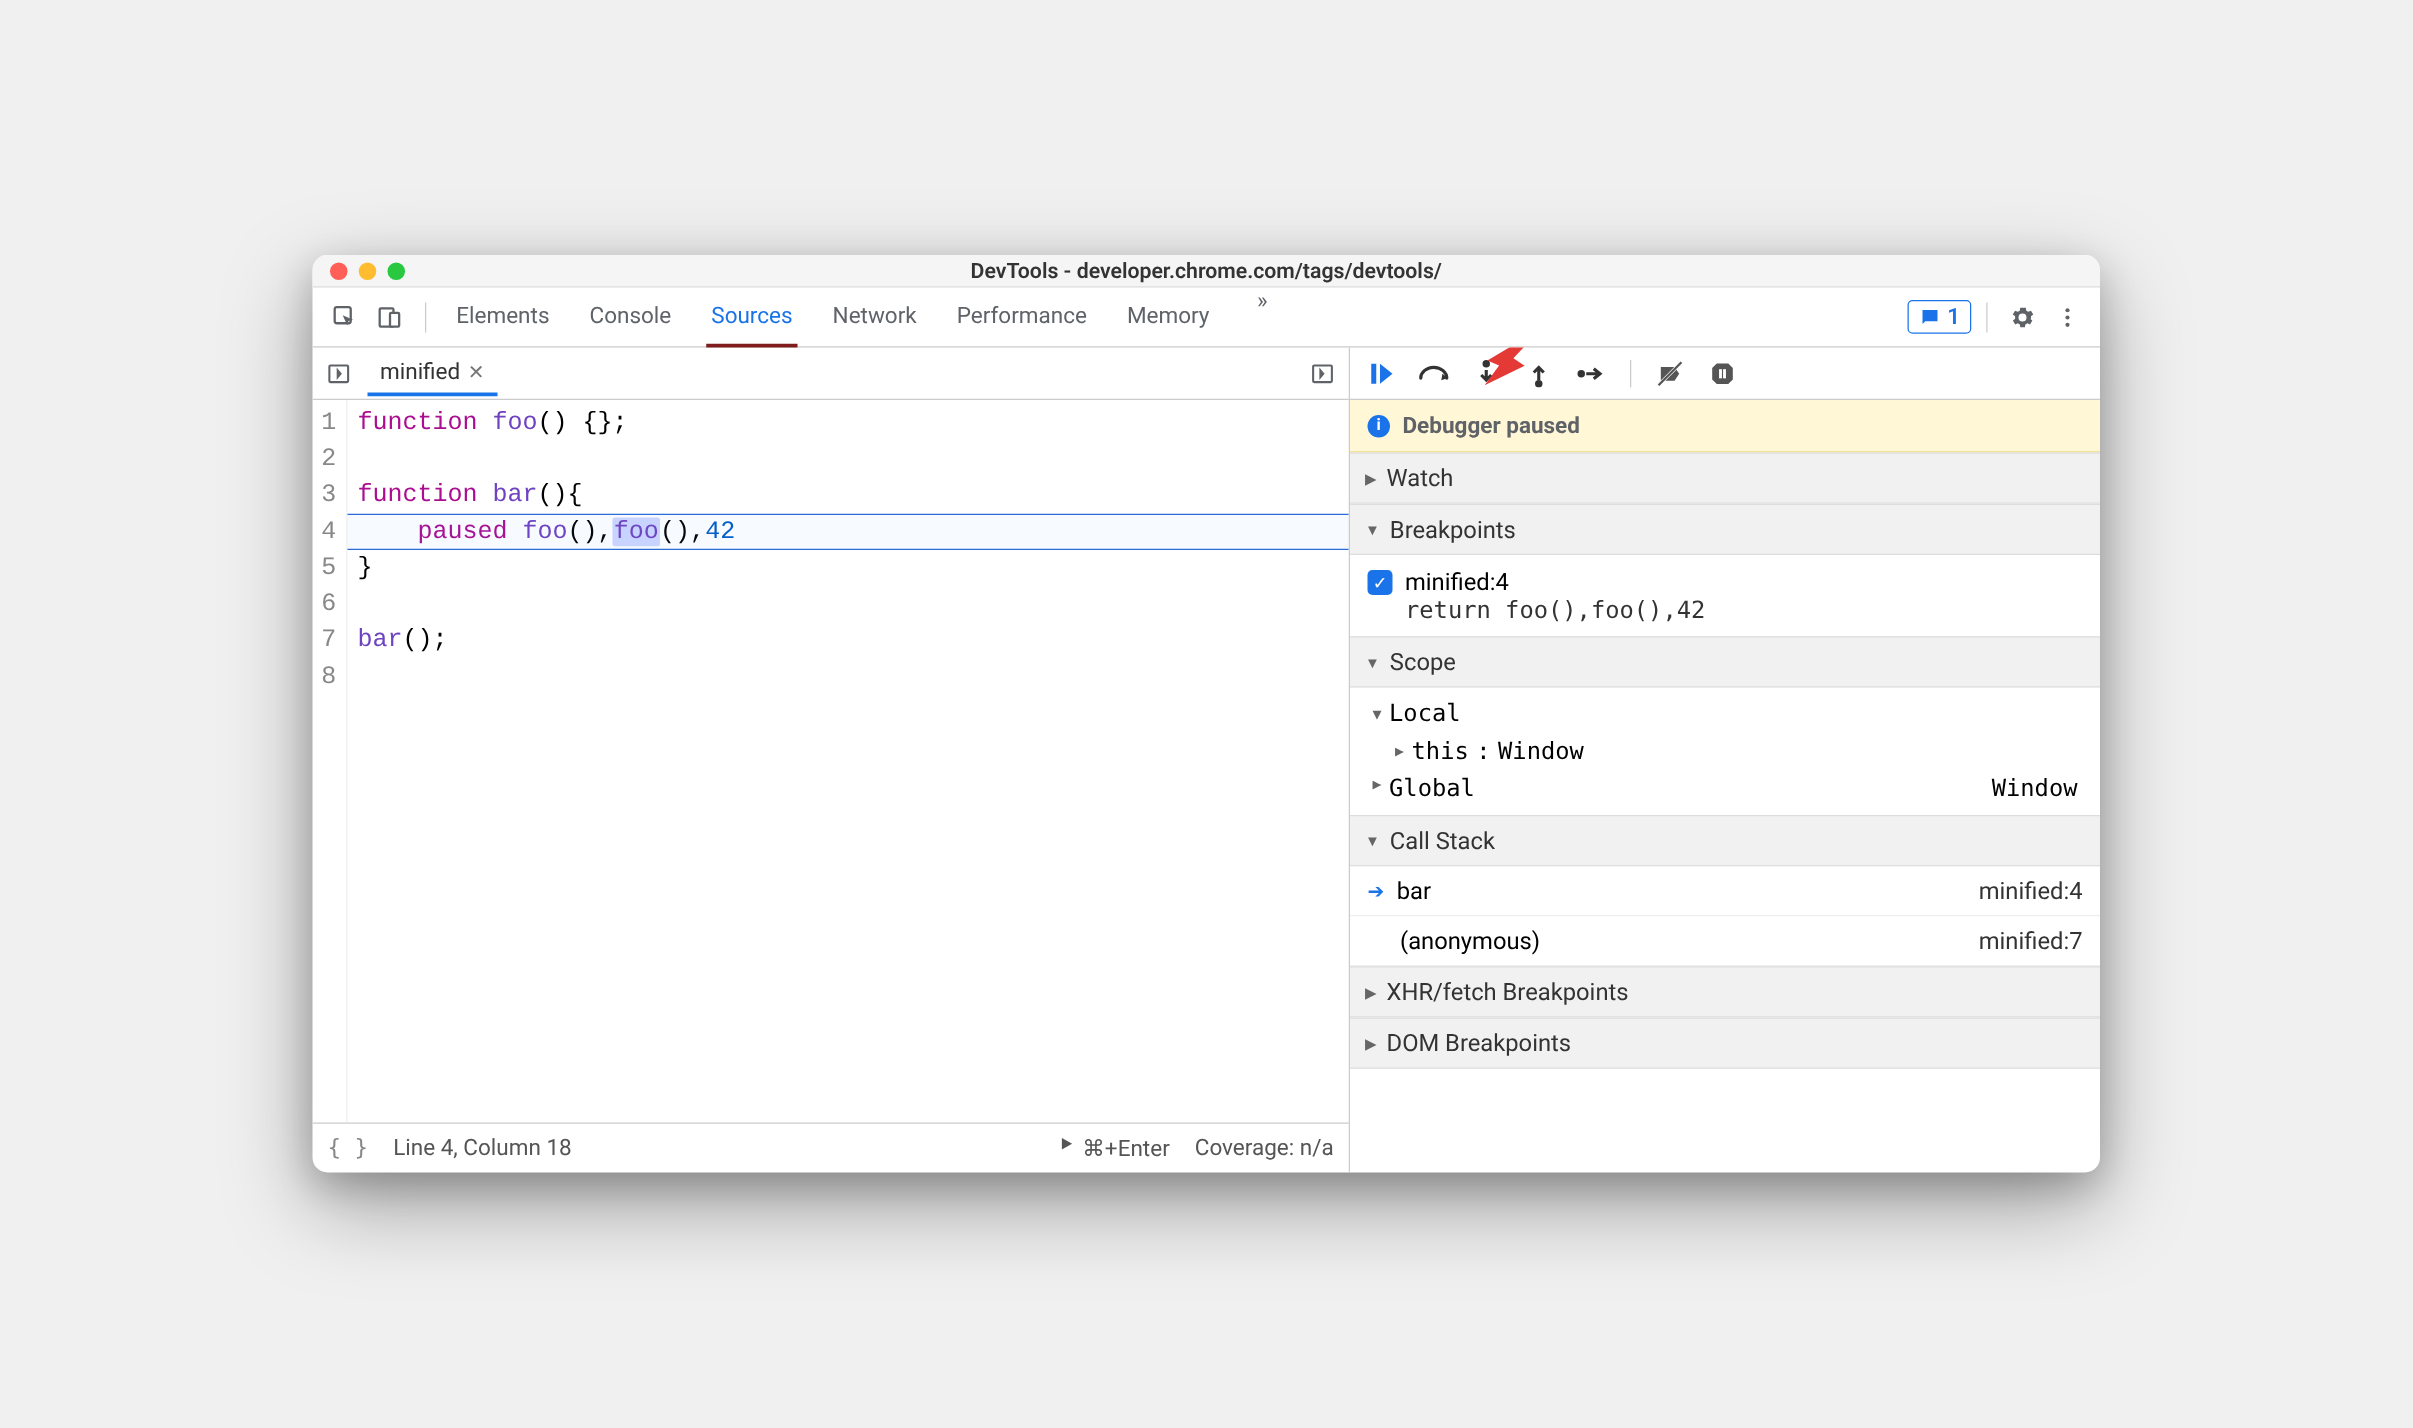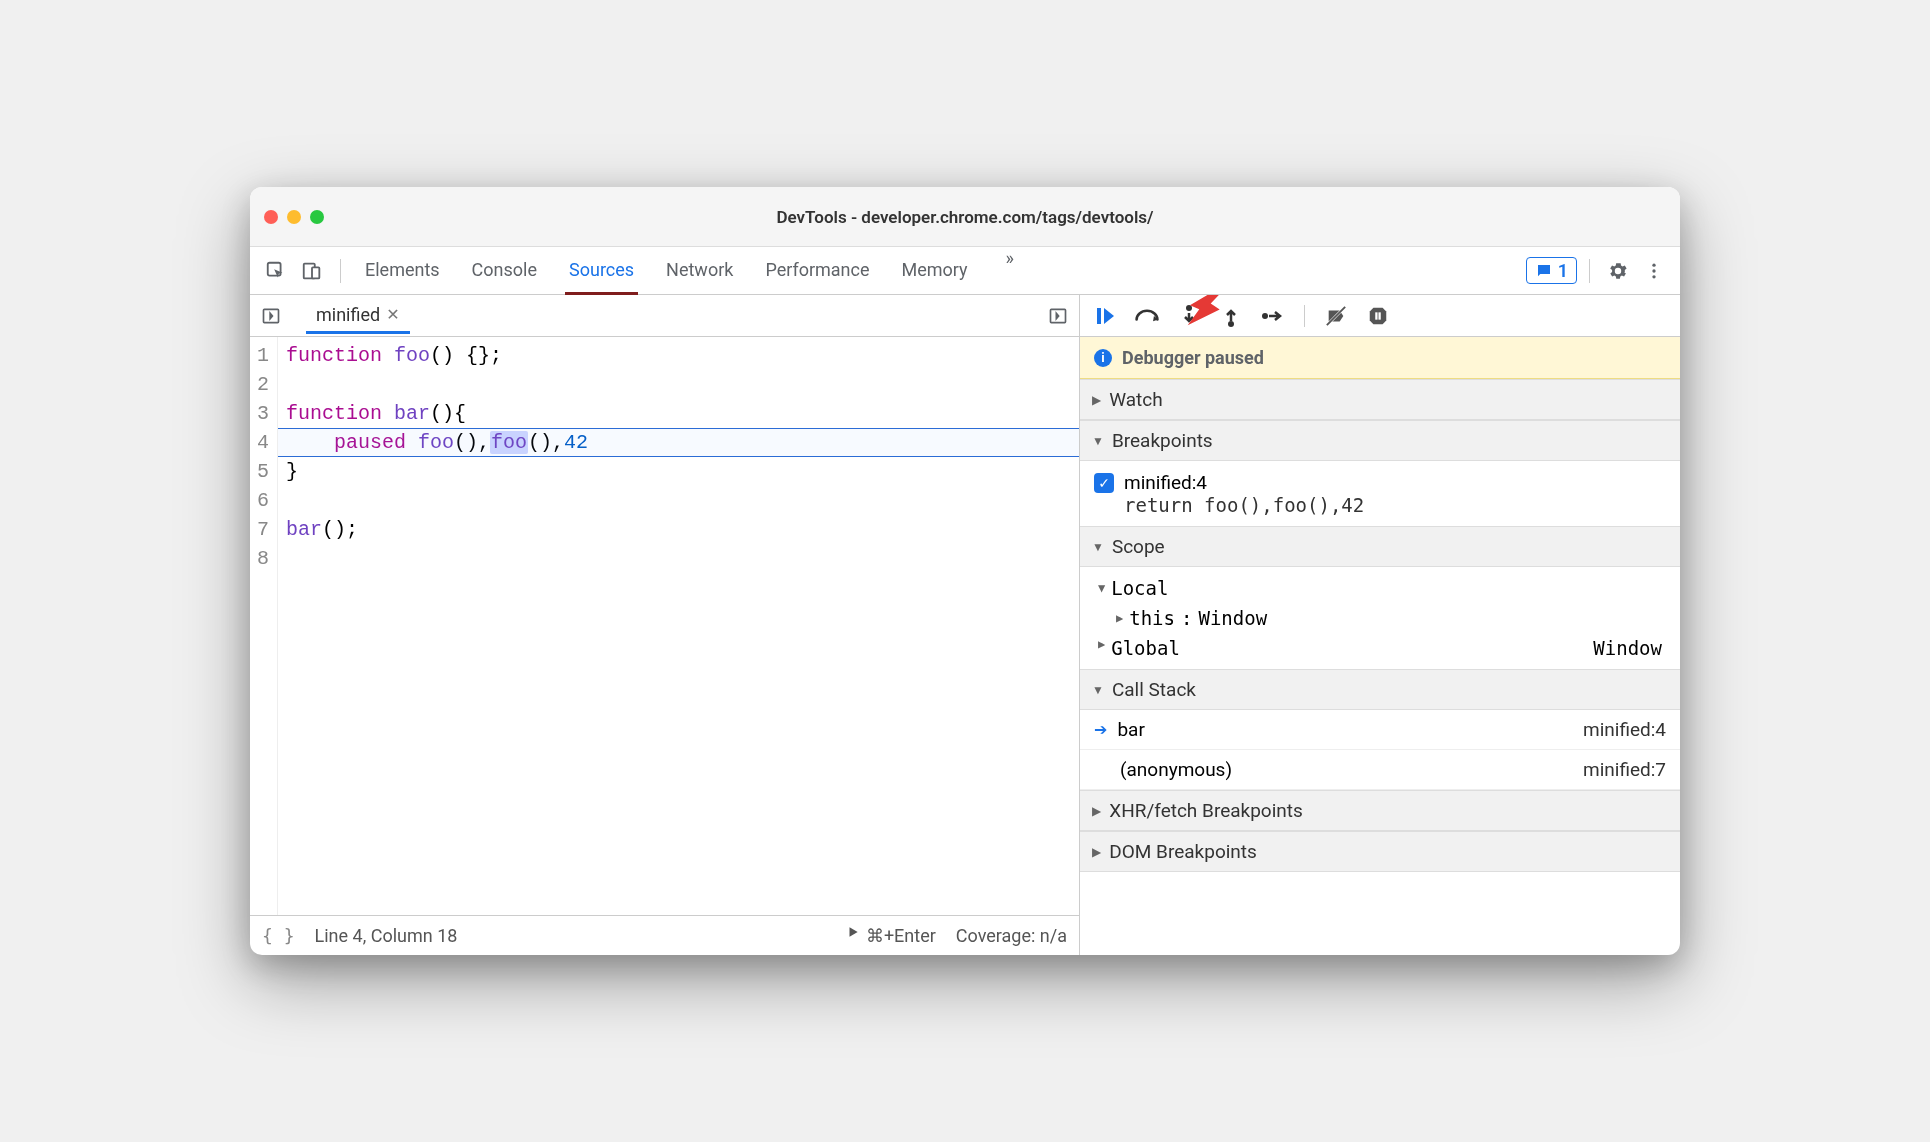--- a/index.html
+++ b/index.html
@@ -15,21 +15,21 @@
     }
     .window {
       width: 1430px;
       background: #fff;
       border-radius: 12px;
       box-shadow: 0 25px 70px rgba(0,0,0,0.35), 0 10px 30px rgba(0,0,0,0.2);
       overflow: hidden;
       position: relative;
     }
     .titlebar {
-      height: 60px;
+      height: 26px;
       background: #f5f5f5;
       border-bottom: 1px solid #ddd;
       display: flex;
       align-items: center;
       padding: 0 14px;
       position: relative;
     }
     .traffic { display: flex; gap: 9px; }
     .dot { width: 14px; height: 14px; border-radius: 50%; }
     .dot.red { background: #ff5f57; }
@@ -58,21 +58,21 @@
     .badge-chat {
       display:flex; align-items:center; gap:5px; border:1px solid #1a73e8;
       border-radius:4px; padding:2px 8px; color:#1a73e8; font-weight:600; cursor:pointer;
     }
     .chevrons { color:#5f6368; font-size:18px; padding:0 10px; cursor:pointer; }
     .main { display:flex; height:660px; }
     .left { flex:1; border-right:1px solid #ccc; display:flex; flex-direction:column; }
     .right { width:600px; display:flex; flex-direction:column; overflow:hidden; }
     .tabbar {
       height:42px; border-bottom:1px solid #ccc; display:flex; align-items:center;
-      padding: 0 6px; gap:20px;
+      padding: 0 6px; gap:8px;
     }
     .ftab {
       padding:6px 10px; display:flex; align-items:center; gap:6px;
       color:#333; font-size:18px; border-bottom:3px solid #1a73e8;
       margin-bottom:-1px; cursor:pointer;
     }
     .ftab-close { color:#777; font-size:16px; cursor:pointer; }
     .editor {
       flex:1; display:flex; font-family: Menlo, Monaco, "Courier New", monospace;
       font-size:20px; line-height:29px; overflow:auto;

